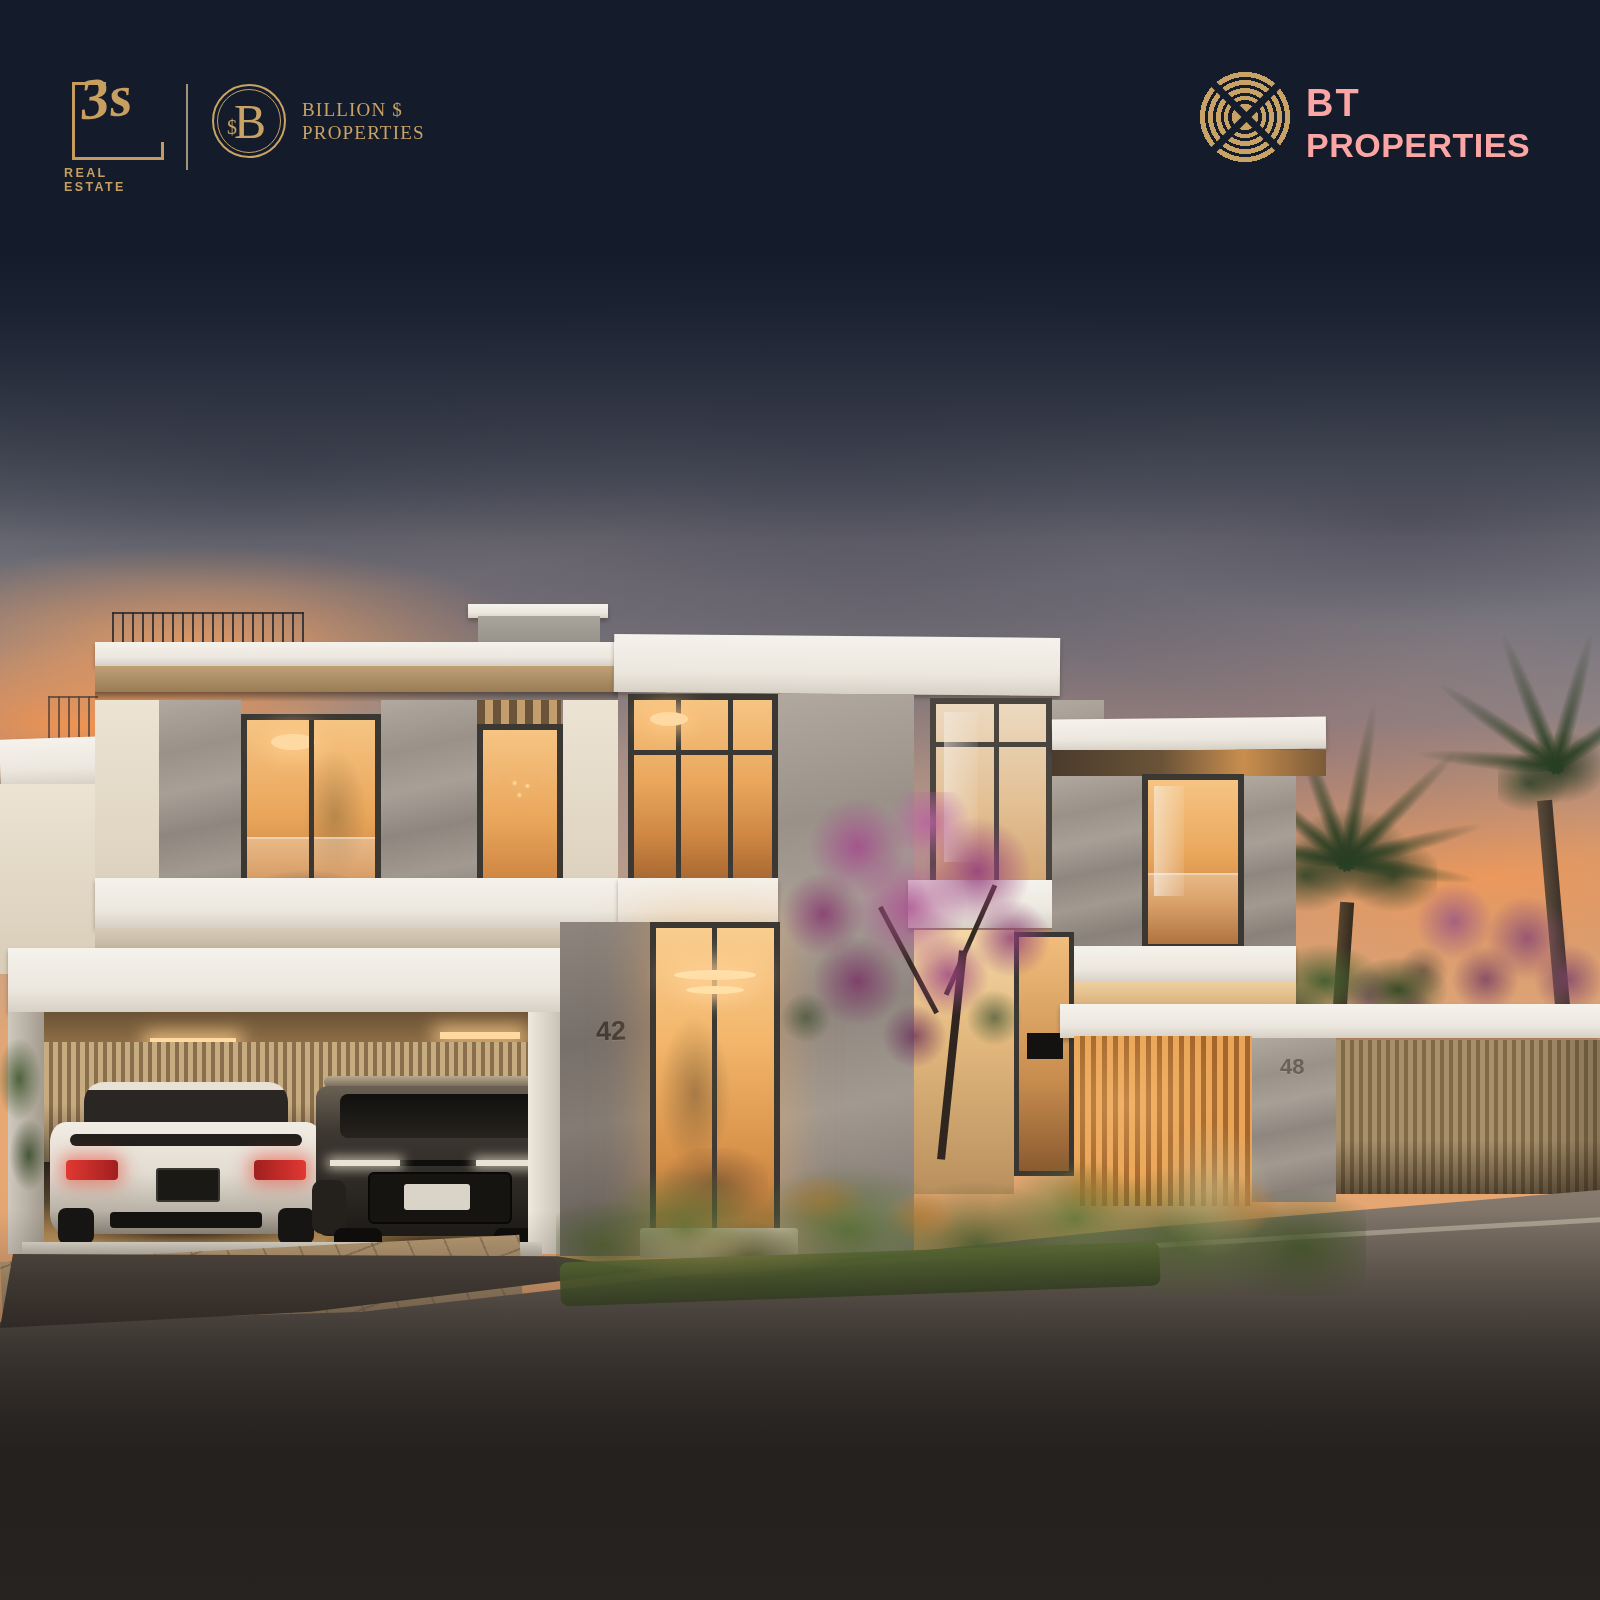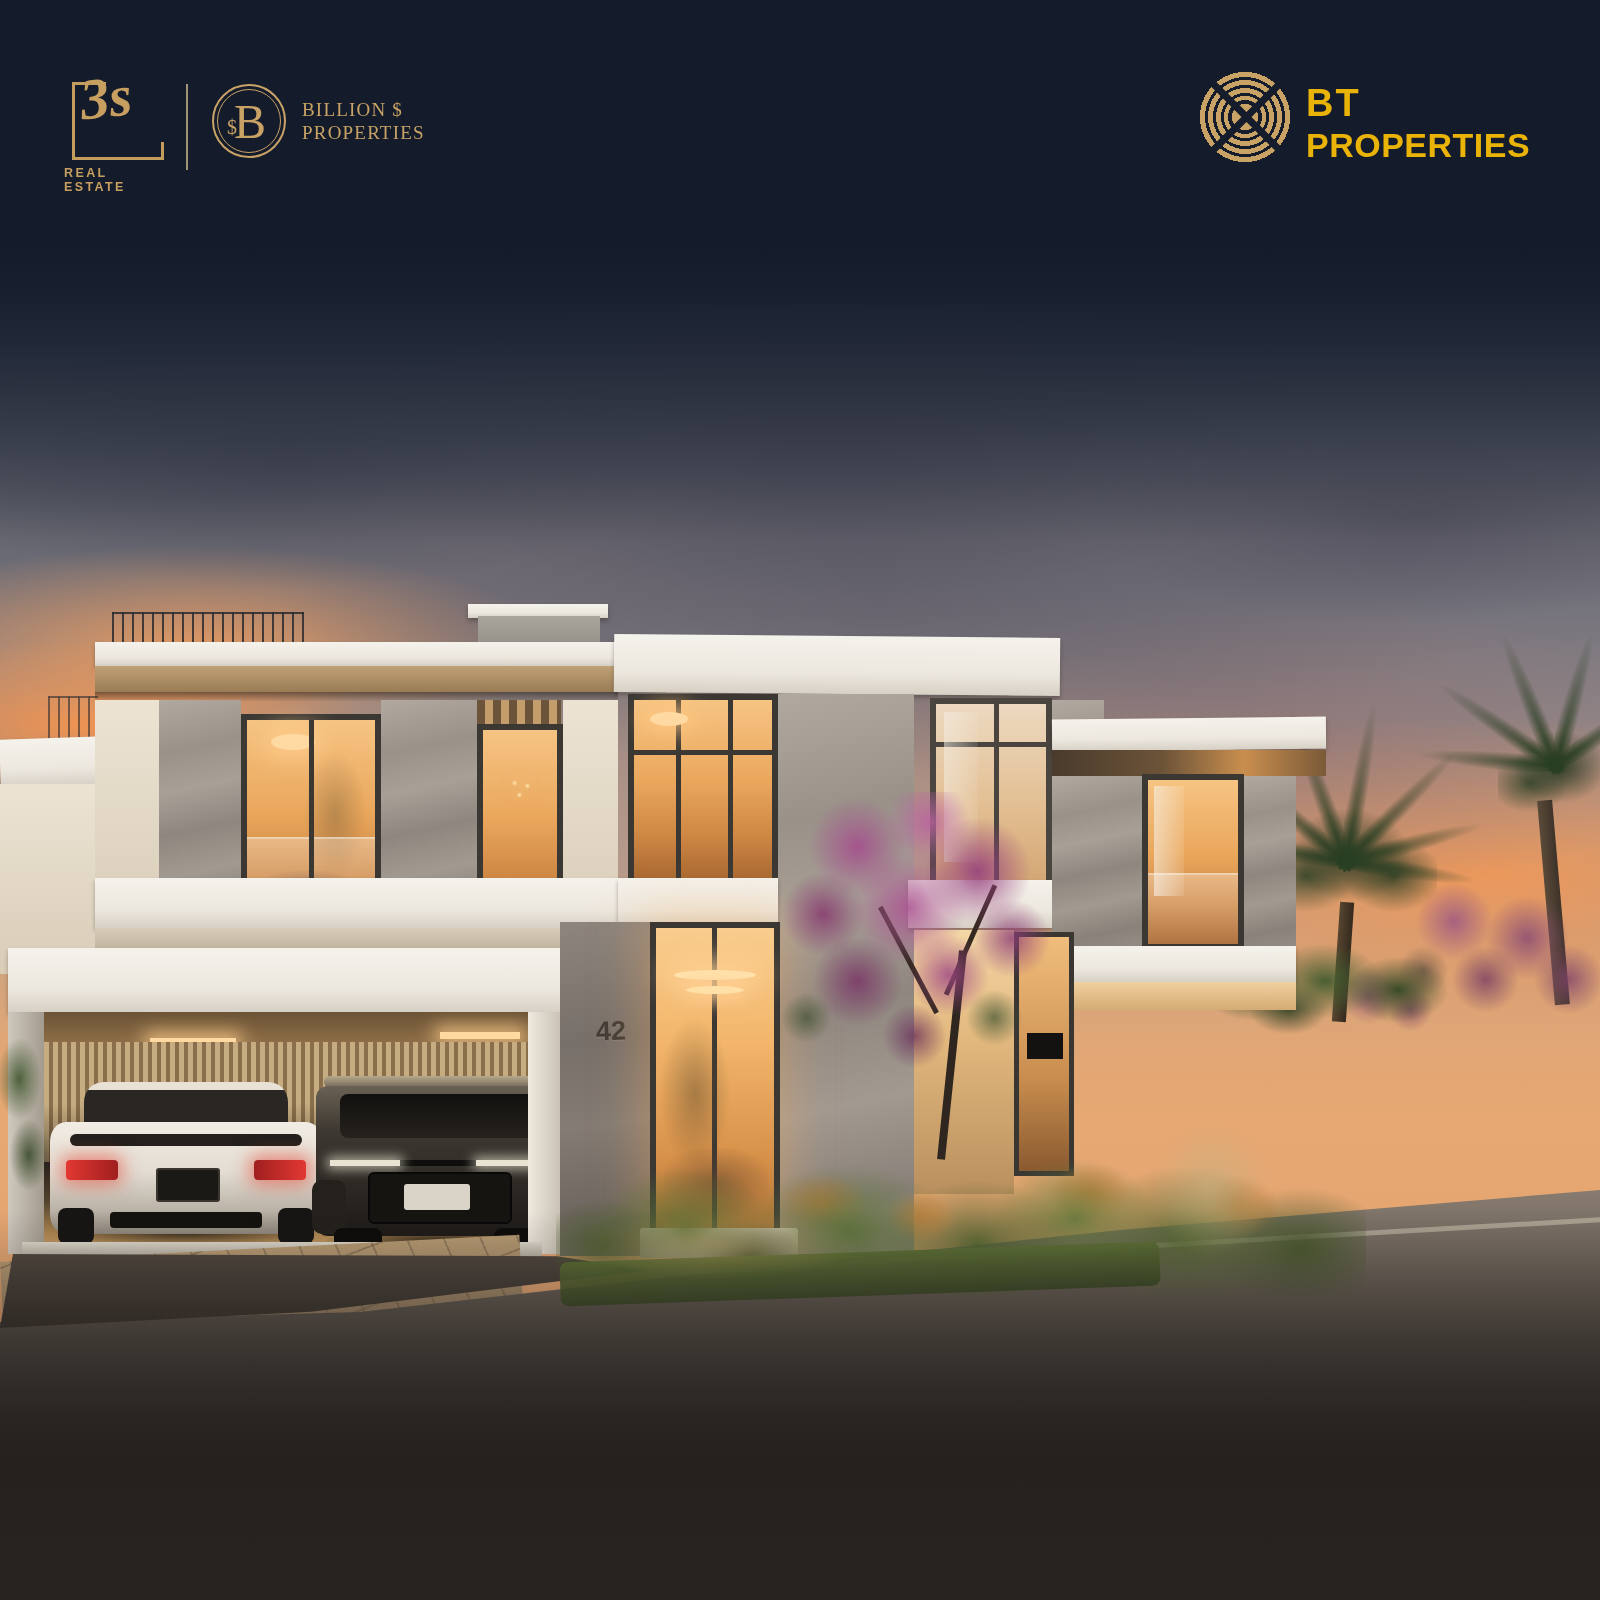--- a/index.html
+++ b/index.html
@@ -56,21 +56,21 @@
   .divider{left:186px;top:84px;width:2px;height:86px;background:rgba(205,189,146,.75);}
   .b-circle{left:212px;top:84px;width:74px;height:74px;border:2px solid #c9a366;border-radius:50%;box-sizing:border-box;}
   .b-circle-inner{position:absolute;inset:3px;border:1px solid #c9a366;border-radius:50%;}
   .b-letter{position:absolute;left:20px;top:8px;font-family:"Liberation Serif",serif;font-size:48px;color:#c9a366;}
   .b-symbol{position:absolute;left:13px;top:30px;font-family:"Liberation Serif",serif;font-size:20px;color:#c9a366;}
   .b-word{left:302px;top:98px;font-family:"Liberation Serif",serif;font-size:19px;letter-spacing:1.2px;color:#c9a366;line-height:23px;}
   .bt-medallion{left:1198px;top:70px;width:94px;height:94px;border-radius:50%;background:
     radial-gradient(circle,#c9a366 0 13px,#151c2b 13px 17px,rgba(0,0,0,0) 17px),
     repeating-radial-gradient(circle,#c9a366 0 5px,rgba(21,28,43,.88) 5px 8px);}
   .bt-gap{position:absolute;left:45px;top:-4px;width:7px;height:102px;background:#151c2b;}
-  .bt-text{left:1306px;top:84px;color:#eab308;font-weight:700;line-height:1;}
+  .bt-text{left:1306px;top:84px;color:#fca5a5;font-weight:700;line-height:1;}
   .bt-line1{font-size:38px;letter-spacing:2px;}
   .bt-line2{font-size:34px;letter-spacing:.5px;margin-top:6px;}
   
   .housenum{font-weight:700;color:rgba(45,38,32,.78);text-shadow:0 1px 1px rgba(255,255,255,.12);}
   
   .vignette{left:0;top:1210px;width:1600px;height:390px;
     background:linear-gradient(180deg,rgba(30,27,25,0) 0%,rgba(30,27,25,.45) 38%,rgba(32,29,27,.8) 62%,rgba(37,34,32,.97) 85%,#262321 100%);}
 </style>
 </head>
 <body>
@@ -244,20 +244,31 @@
     <div class="abs" style="left:30px;top:58px;width:58px;height:8px;border-radius:50%;background:#ffe0a6;box-shadow:0 0 18px 7px rgba(255,205,145,.7);"></div>
     <div class="abs" style="left:4px;top:90px;width:70px;height:150px;background:radial-gradient(ellipse,rgba(90,70,40,.45),transparent 72%);"></div>
     <div class="abs" style="left:8px;top:220px;width:104px;height:70px;border-radius:10px;background:radial-gradient(ellipse,rgba(96,66,44,.55),transparent 78%);"></div>
   </div>
   <div class="abs" style="left:640px;top:1228px;width:158px;height:30px;background:linear-gradient(180deg,#d8d0c2,#aaa193);border-radius:3px;"></div>
   <div class="abs" style="left:914px;top:930px;width:100px;height:264px;background:linear-gradient(180deg,#f4d7a6 0%,#e3b97f 40%,#b98f5e 100%);"></div>
   <div class="abs" style="left:1014px;top:932px;width:60px;height:244px;border:5px solid #3a3733;box-sizing:border-box;background:linear-gradient(180deg,#f0bd7d,#c98e4f 60%,#8a5a30);">
     <div class="abs" style="left:8px;top:96px;width:36px;height:26px;background:#141210;"></div>
   </div>
 
+  <div class="abs" style="left:1050px;top:990px;width:550px;height:220px;">
+    <div class="abs white-band" style="left:10px;top:14px;width:540px;height:34px;"></div>
+    <div class="abs gate-slats" style="left:24px;top:46px;width:178px;height:170px;">
+      <div class="abs" style="inset:0;background:radial-gradient(ellipse at 30% 40%,rgba(255,200,130,.35),transparent 60%);"></div>
+    </div>
+    <div class="abs marble" style="left:202px;top:48px;width:84px;height:164px;">
+      <span class="abs housenum" style="left:28px;top:16px;font-size:22px;color:rgba(66,56,47,.6);">48</span>
+    </div>
+    <div class="abs slats-wall" style="left:286px;top:50px;width:314px;height:154px;"></div>
+    <div class="abs" style="left:286px;top:50px;width:314px;height:154px;background:linear-gradient(90deg,rgba(0,0,0,0) 60%,rgba(25,18,12,.35)),linear-gradient(180deg,rgba(0,0,0,0) 65%,rgba(25,18,12,.5));"></div>
+  </div>
 
   <div class="abs" style="left:0;top:1262px;width:520px;height:74px;transform:rotate(-3deg);transform-origin:0 0;background:
     repeating-linear-gradient(70deg,rgba(120,100,78,.55) 0 2px,transparent 2px 34px),
     repeating-linear-gradient(-18deg,rgba(120,100,78,.55) 0 2px,transparent 2px 56px),
     linear-gradient(180deg,#b79a72,#9a8164);"></div>
   <div class="abs" style="left:0;top:1170px;width:1600px;height:430px;
     clip-path:polygon(0 152px,360px 142px,660px 108px,1120px 60px,1600px 20px,1600px 430px,0 430px);
     background:linear-gradient(180deg,#8f8276 0%,#6e645a 22%,#4b443e 45%,#332f2b 68%,#282523 100%);"></div>
   <div class="abs" style="left:0;top:1254px;width:648px;height:74px;
     clip-path:polygon(2% 0,86% 3%,100% 22%,48% 78%,0 100%);

